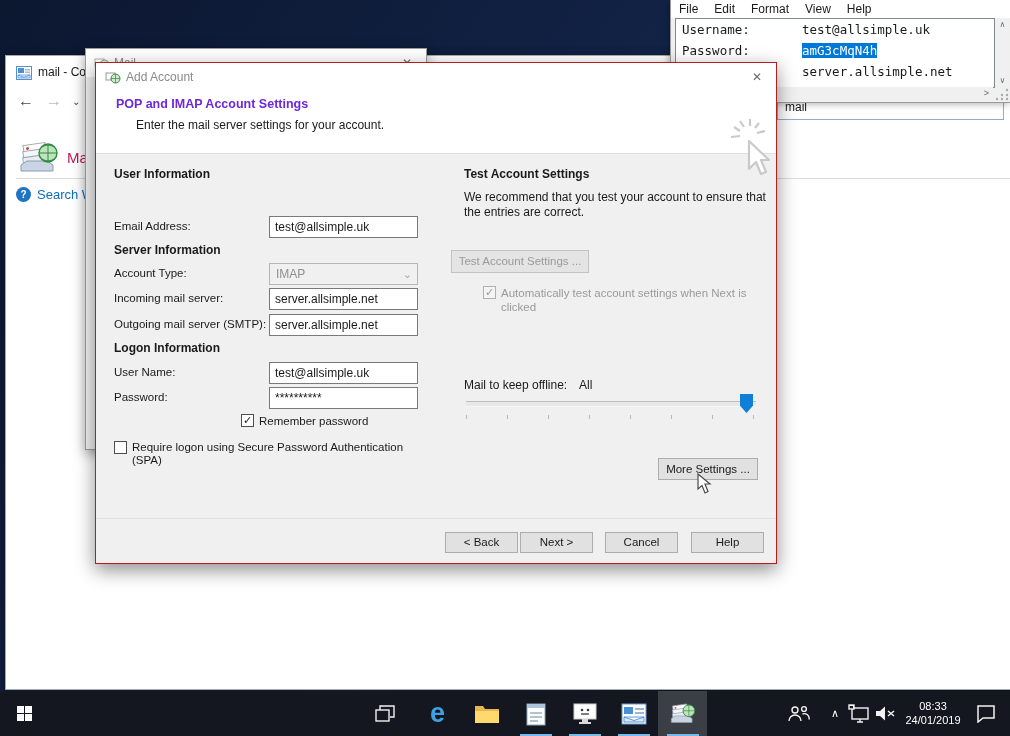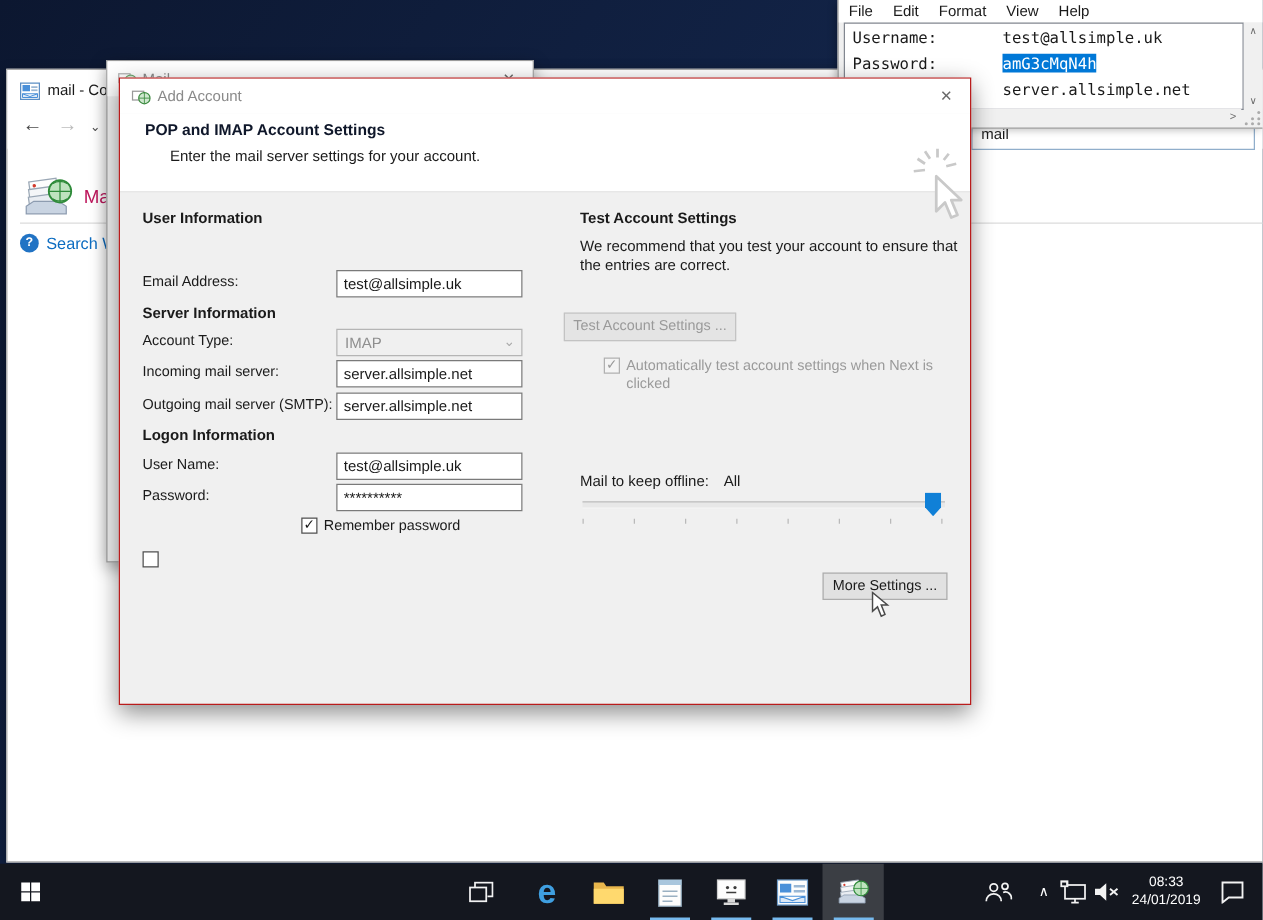--- a/index.html
+++ b/index.html
@@ -47,21 +47,21 @@
   .maildlg .bar{position:absolute;left:0;top:0;right:0;height:28px;background:#fff}
   .maildlg .t{position:absolute;left:28px;top:7px;color:#8a8a8a;font-size:12px}
   .dlg-close{position:absolute;right:0;top:0;width:38px;height:28px;text-align:center;
              line-height:28px;color:#6a6a6a;font-size:12px}
   
   .addacct{left:95px;top:62px;width:680px;height:500px;background:#f0f0f0;
            border:1px solid #b91c1c;box-shadow:0 6px 18px rgba(0,0,0,.45)}
   .aa-bar{position:absolute;left:0;top:0;right:0;height:28px;background:#fff}
   .aa-bar .t{position:absolute;left:30px;top:7px;color:#8a8a8a;font-size:12px}
   .aa-head{position:absolute;left:0;top:28px;right:0;height:62px;background:#fff;border-bottom:1px solid #e0e0e0}
-  .aa-head h1{position:absolute;left:20px;top:6px;margin:0;font-size:12.5px;font-weight:bold;color:#0f172a}
+  .aa-head h1{position:absolute;left:20px;top:6px;margin:0;font-size:12.5px;font-weight:bold;color:#6d28d9}
   .aa-head .sub{position:absolute;left:40px;top:27px;font-size:12px;color:#1a1a1a}
   .sect{position:absolute;font-weight:bold;font-size:12px;white-space:nowrap}
   .frow{position:absolute;left:18px;width:330px;height:22px}
   .frow .flabel{position:absolute;left:0;top:4px;font-size:11.5px;white-space:nowrap}
   .finput{position:absolute;left:155px;top:0;width:149px;height:22px;box-sizing:border-box;
           border:1px solid #7a7a7a;background:#fff;font-family:"Liberation Sans",sans-serif;
           font-size:12px;padding:0 5px;color:#1a1a1a}
   .combo{position:absolute;left:155px;top:0;width:149px;height:22px;box-sizing:border-box;
          border:1px solid #b5b5b5;background:#f0f0f0;color:#8f8f8f;font-size:12px;
          line-height:20px;padding-left:6px}
@@ -233,20 +233,21 @@
     <input class="finput" readonly="" value="test@allsimple.uk" style="">
   </div>
   <div class="frow" style="top:324px">
     <span class="flabel">Password:</span>
     <input class="finput" readonly="" value="**********" style="">
   </div>
   <div class="cb" style="left:145px;top:351px"><span>✓</span></div>
   <span class="cblbl" style="left:163px;top:352px">Remember password</span>
 
   <div class="cb" style="left:18px;top:378px"></div>
+  <span class="cblbl" style="left:36px;top:378px;width:300px;line-height:13px">Require logon using Secure Password Authentication (SPA)</span>
 
   <span class="sect" style="left:368px;top:104px">Test Account Settings</span>
   <span class="para" style="left:368px;top:127px;width:302px">We recommend that you test your account to ensure that the entries are correct.</span>
   <div class="btn dis" style="left:355px;top:187px;width:138px;height:23px;line-height:21px">Test Account Settings ...</div>
   <div class="cb dis" style="left:387px;top:223px"><span>✓</span></div>
   <span class="cblbl gray" style="left:405px;top:223px;width:252px;line-height:14px">Automatically test account settings when Next is clicked</span>
 
   <span class="para" style="left:368px;top:315px">Mail to keep offline:</span>
   <span class="para" style="left:483px;top:315px">All</span>
   <div class="slider-track"></div>
@@ -257,20 +258,26 @@
       <i></i>
       <i></i>
       <i></i>
       <i></i>
       <i></i>
       <i></i>
   </div>
 
   <div class="btn" style="left:562px;top:395px;width:100px;height:22px;line-height:20px">More Settings ...</div>
 
+  <div class="aa-foot">
+    <div class="btn fbtn" style="left:349px">&lt; Back</div>
+    <div class="btn fbtn" style="left:424px">Next &gt;</div>
+    <div class="btn fbtn" style="left:509px">Cancel</div>
+    <div class="btn fbtn" style="left:595px">Help</div>
+  </div>
 </div>
 
 <svg class="cursor" width="16" height="22" viewBox="0 0 16 22">
   <polygon points="1,1 1,16 5,12.5 8,20 11,18.5 8,11 13,11" fill="#ffffff" stroke="#4a4a4a" stroke-width="1.2"></polygon>
 </svg>
 
 <div class="taskbar">
   <div class="tb-btn" style="left:0;width:48px">
     <span class="winlogo">
         <i></i>

